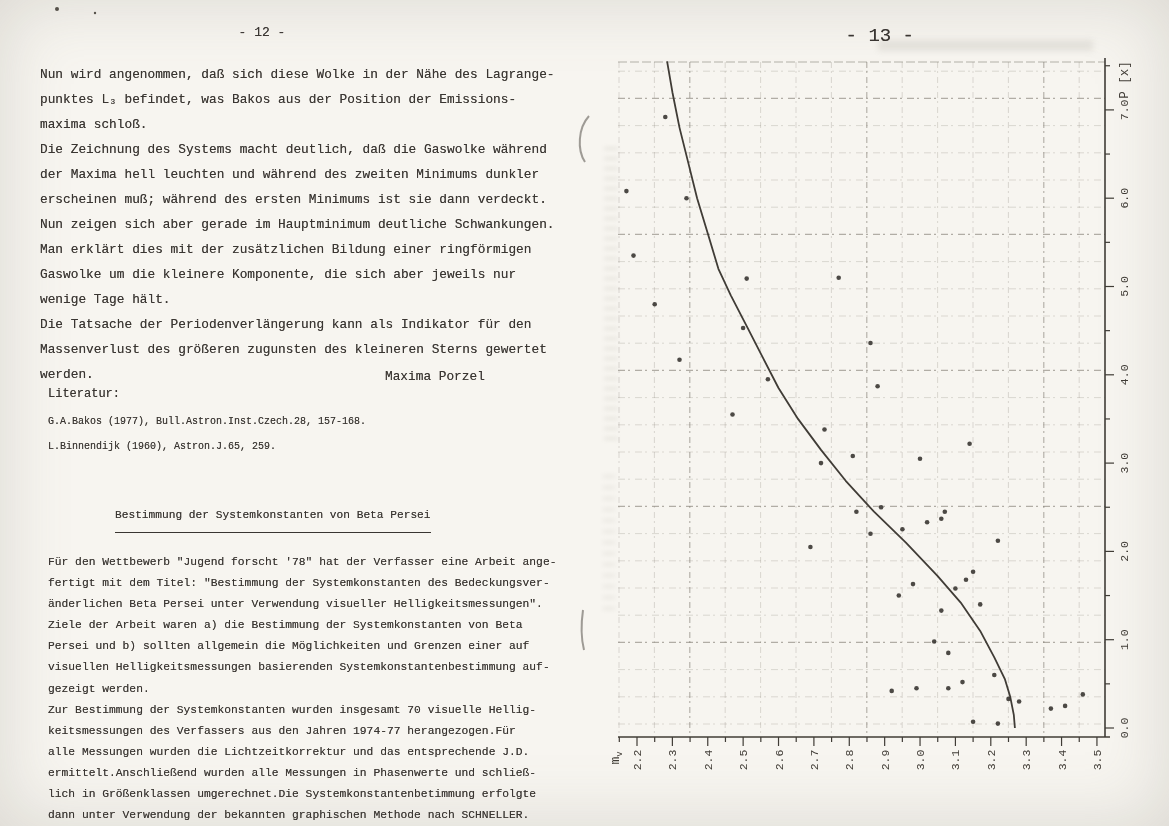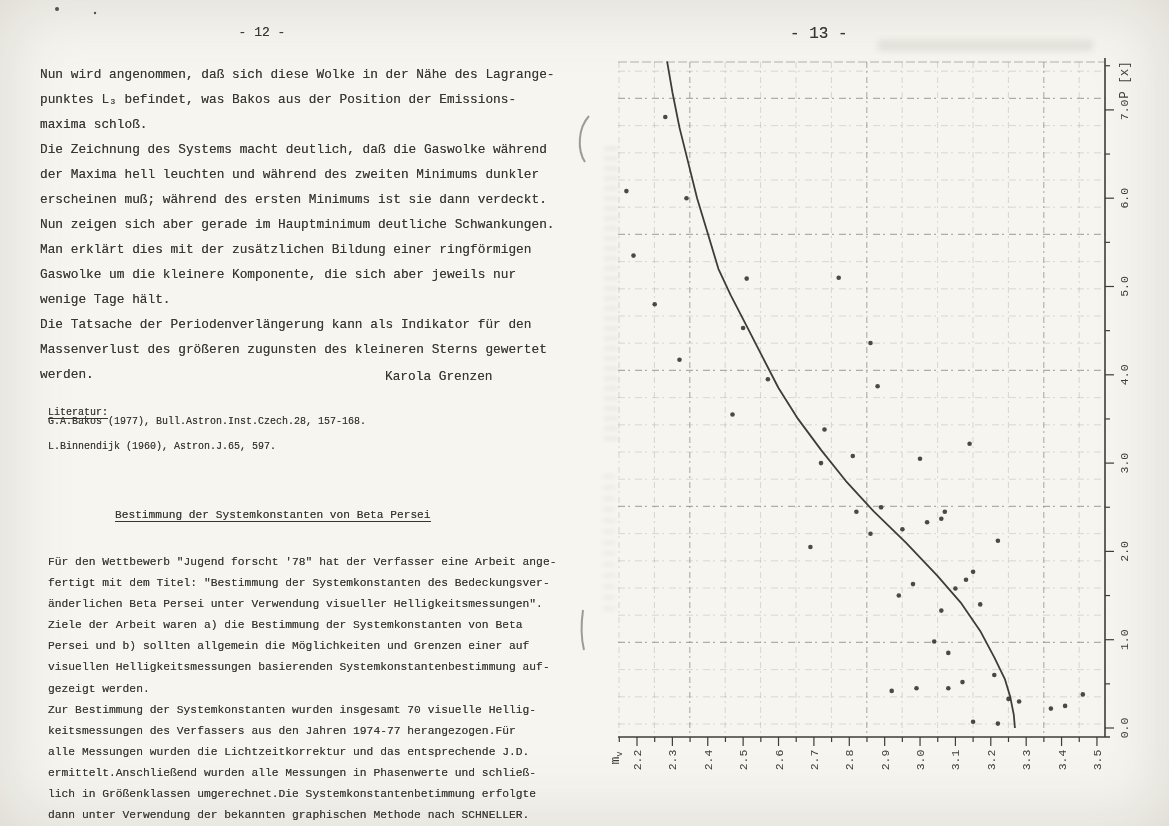--- a/index.html
+++ b/index.html
@@ -10,26 +10,26 @@
   #scan-sheet{
     position:absolute;inset:0;background:#f7f5f0;
     box-shadow:inset 0 0 70px rgba(118,112,100,.22);
   }
   .tblock{
     position:absolute;color:#3a3632;white-space:pre;
     text-shadow:0 0 .5px rgba(58,54,50,.65);
   }
   .tline{white-space:pre}
   #p12-header{left:200px;top:25px;width:124px;text-align:center;font-size:13px}
-  #p13-header{left:790px;top:25px;width:124px;text-align:left;font-size:16px}
+  #p13-header{left:790px;top:25px;width:124px;text-align:right;font-size:19px}
   #block1{left:40px;top:62px;width:540px;font-size:12.8px;line-height:25px}
   #signature{left:385px;top:369px;font-size:12.8px}
-  #literatur{left:48px;top:407px;font-size:10px;text-decoration:underline;text-underline-offset:3px}
+  #literatur{left:48px;top:387px;font-size:12px;text-underline-offset:3px}
   #refs{left:48px;top:409px;font-size:10px;line-height:25.4px}
-  #section-heading{left:115px;top:509px;font-size:11.2px;border-bottom:1px solid #3a3632;padding-bottom:0}
+  #section-heading{left:115px;top:509px;font-size:11.2px;border-bottom:1px solid #3a3632;padding-bottom:11px}
   #block2{left:48px;top:552px;width:530px;font-size:11.3px;line-height:21.1px}
   #chart-layer{position:absolute;inset:0;pointer-events:none}
   svg text{font-family:"Liberation Mono","DejaVu Sans Mono",monospace}
   .ghost{position:absolute;pointer-events:none}
   #ghost-top{left:878px;top:40px;width:215px;height:11px;background:#8d887e;filter:blur(3px);opacity:.16}
   #ghost-left1{left:604px;top:140px;width:14px;height:300px;
     background:repeating-linear-gradient(0deg,#8d887e 0 3px,transparent 3px 10px);
     filter:blur(2px);opacity:.15}
   #ghost-left2{left:603px;top:470px;width:12px;height:140px;
     background:repeating-linear-gradient(0deg,#8d887e 0 3px,transparent 3px 11px);
@@ -221,24 +221,24 @@
           <circle cx="57" cy="9" r="2" fill="#55514a" stroke="none"></circle>
           <circle cx="95" cy="13" r="1.2" fill="#55514a" stroke="none"></circle>
         </g>
       </svg>
   </div>
 
   <div class="tblock" id="p12-header">- 12 -</div>
 
   <div class="tblock" id="block1"><div class="tline">Nun wird angenommen, daß sich diese Wolke in der Nähe des Lagrange-</div><div class="tline">punktes L₃ befindet, was Bakos aus der Position der Emissions-</div><div class="tline">maxima schloß.</div><div class="tline">Die Zeichnung des Systems macht deutlich, daß die Gaswolke während</div><div class="tline">der Maxima hell leuchten und während des zweiten Minimums dunkler</div><div class="tline">erscheinen muß; während des ersten Minimums ist sie dann verdeckt.</div><div class="tline">Nun zeigen sich aber gerade im Hauptminimum deutliche Schwankungen.</div><div class="tline">Man erklärt dies mit der zusätzlichen Bildung einer ringförmigen</div><div class="tline">Gaswolke um die kleinere Komponente, die sich aber jeweils nur</div><div class="tline">wenige Tage hält.</div><div class="tline">Die Tatsache der Periodenverlängerung kann als Indikator für den</div><div class="tline">Massenverlust des größeren zugunsten des kleineren Sterns gewertet</div><div class="tline">werden.</div></div>
 
-  <div class="tblock" id="signature">Karola Grenzen</div>
+  <div class="tblock" id="signature">Maxima Porzel</div>
 
   <div class="tblock" id="literatur">Literatur:</div>
 
-  <div class="tblock" id="refs"><div class="tline">G.A.Bakos (1977), Bull.Astron.Inst.Czech.28, 157-168.</div><div class="tline">L.Binnendijk (1960), Astron.J.65, 597.</div></div>
+  <div class="tblock" id="refs"><div class="tline">G.A.Bakos (1977), Bull.Astron.Inst.Czech.28, 157-168.</div><div class="tline">L.Binnendijk (1960), Astron.J.65, 259.</div></div>
 
   <div class="tblock" id="section-heading">Bestimmung der Systemkonstanten von Beta Persei</div>
 
   <div class="tblock" id="block2"><div class="tline">Für den Wettbewerb "Jugend forscht '78" hat der Verfasser eine Arbeit ange-</div><div class="tline">fertigt mit dem Titel: "Bestimmung der Systemkonstanten des Bedeckungsver-</div><div class="tline">änderlichen Beta Persei unter Verwendung visueller Helligkeitsmessungen".</div><div class="tline">Ziele der Arbeit waren a) die Bestimmung der Systemkonstanten von Beta</div><div class="tline">Persei und b) sollten allgemein die Möglichkeiten und Grenzen einer auf</div><div class="tline">visuellen Helligkeitsmessungen basierenden Systemkonstantenbestimmung auf-</div><div class="tline">gezeigt werden.</div><div class="tline">Zur Bestimmung der Systemkonstanten wurden insgesamt 70 visuelle Hellig-</div><div class="tline">keitsmessungen des Verfassers aus den Jahren 1974-77 herangezogen.Für</div><div class="tline">alle Messungen wurden die Lichtzeitkorrektur und das entsprechende J.D.</div><div class="tline">ermittelt.Anschließend wurden alle Messungen in Phasenwerte und schließ-</div><div class="tline">lich in Größenklassen umgerechnet.Die Systemkonstantenbetimmung erfolgte</div><div class="tline">dann unter Verwendung der bekannten graphischen Methode nach SCHNELLER.</div></div>
 
   <div class="tblock" id="p13-header">- 13 -</div>
 </div>
 
 </body></html>

